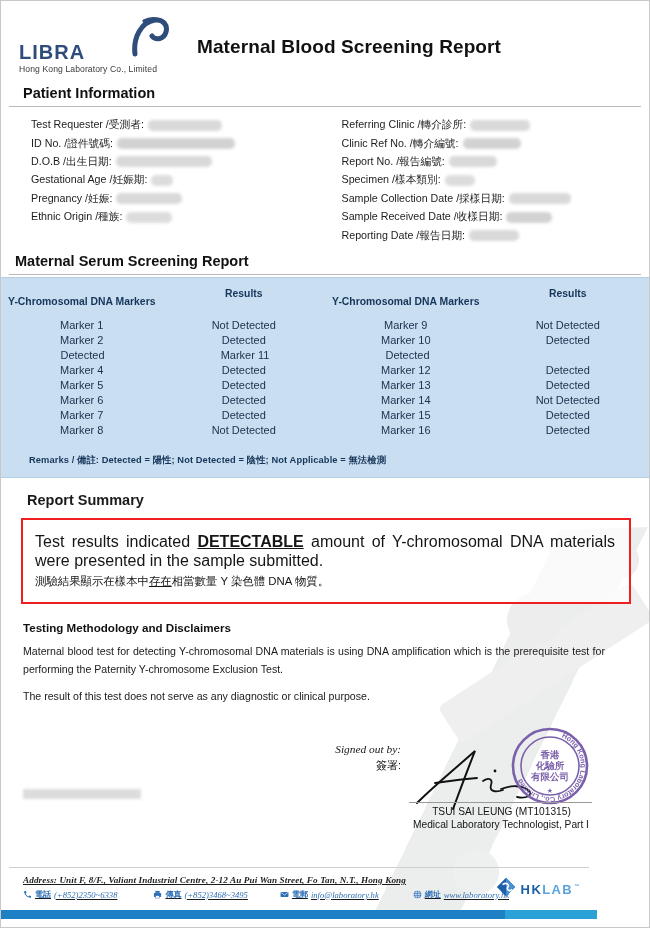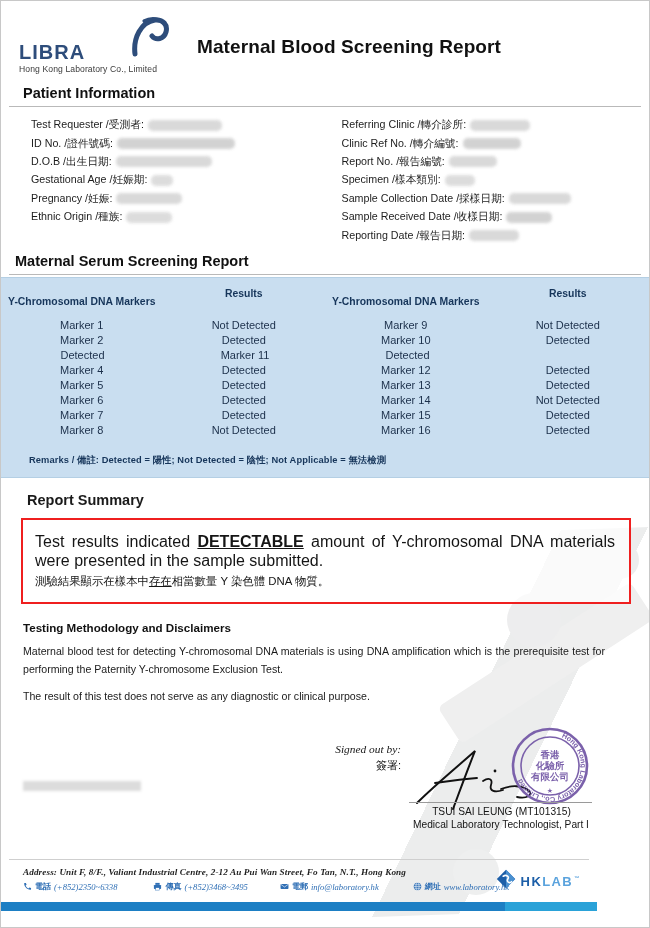--- a/index.html
+++ b/index.html
@@ -268,23 +268,24 @@
     width: 240px;
     text-align: center;
     font-size: 10.2px;
     color: #151515;
   }
   .stamp { position: absolute; left: 508px; top: 6px; }
 
   
   .footer {
     position: absolute;
-    left: 0; bottom: 16px;
+    left: 0; bottom: 8px;
     width: 596px;
     z-index: 3;
+    text-decoration: underline;
   }
   .foot-redact {
     position: absolute;
     left: 22px; top: -78px;
     width: 118px; height: 10px;
     background: #dcdcdc;
     filter: blur(1.7px);
   }
   .foot-rule {
     height: 1px;

